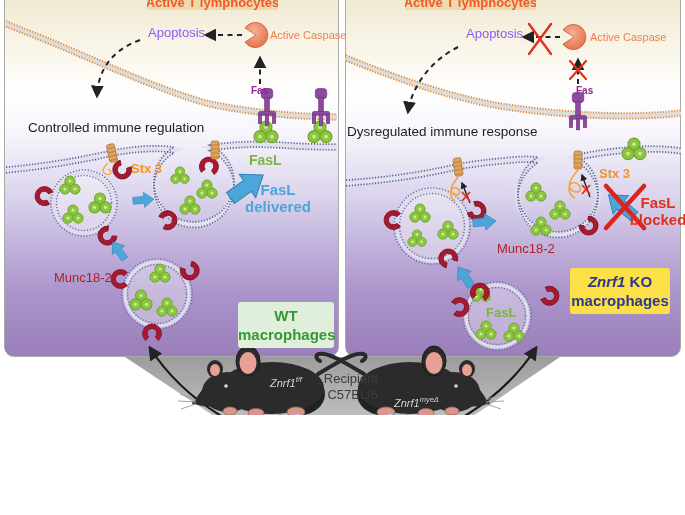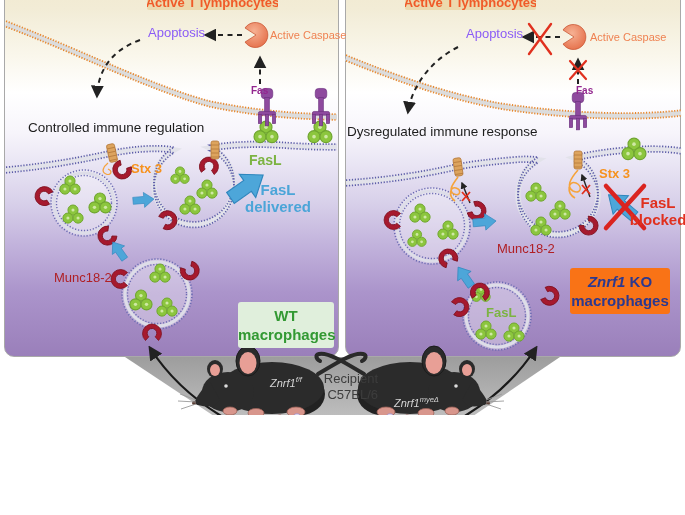--- a/index.html
+++ b/index.html
@@ -29,21 +29,21 @@
   .fasl{color:#7cb342;font-weight:bold;font-size:14px;}
   .stx{color:#f6921e;font-weight:bold;font-size:13px;}
   .munc{color:#b01f24;font-weight:normal;font-size:13px;}
   .deliv{color:#4ba5d8;font-weight:bold;font-size:15px;text-align:center;width:68px;}
   .block{color:#e0301e;font-weight:bold;font-size:15px;text-align:center;width:58px;}
   .cellbox{
     border-radius:3px;font-weight:bold;font-size:15px;text-align:center;
     display:flex;flex-direction:column;justify-content:center;line-height:19px;
   }
   #wtBox{left:238px;top:266px;width:96px;height:46px;background:#e0efdc;color:#339933;margin-top:36px;}
-  #koBox{left:570px;top:268px;width:100px;height:46px;background:#f97316;color:#2b3990;}
+  #koBox{left:570px;top:268px;width:100px;height:46px;background:#fde047;color:#2b3990;}
   .it{font-style:italic;}
   .mouselbl{color:#d4d4d4;font-size:11px;font-style:italic;}
   .mouselbl sup{font-size:7.5px;}
   .recip{color:#3d3d3d;font-size:13px;text-align:right;width:68px;line-height:16px;}
 </style>
 </head>
 <body>
 
 <div id="canvas">
 

